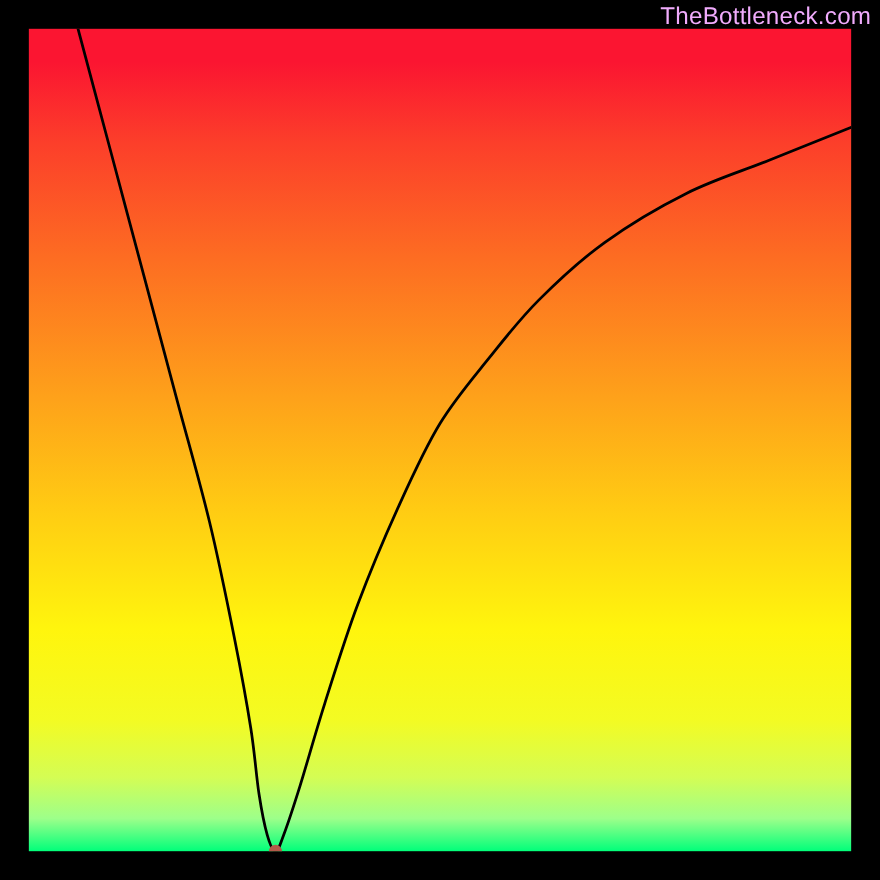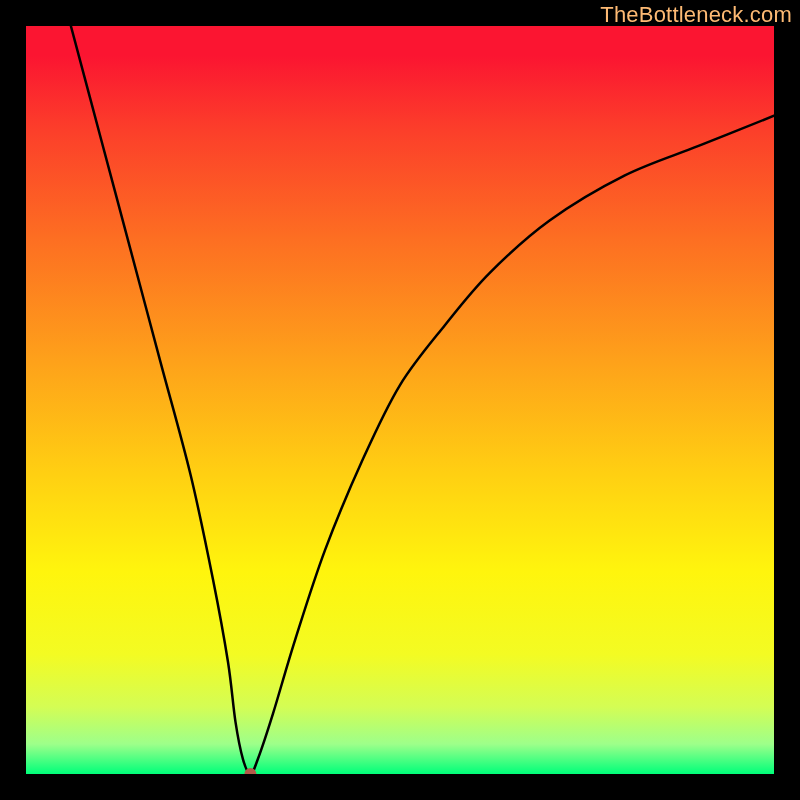--- a/index.html
+++ b/index.html
@@ -14,21 +14,21 @@
   .frame {
     position: relative;
     width: 800px;
     height: 800px;
     background: #000;
   }
   .watermark {
     position: absolute;
     top: 2px;
     right: 8px;
-    color: #fdba74;
+    color: #f0abfc;
     font-size: 22px;
     font-weight: 400;
     letter-spacing: 0.2px;
     z-index: 5;
   }
   .plot-area {
     position: absolute;
     left: 26px;
     top: 26px;
     width: 748px;

